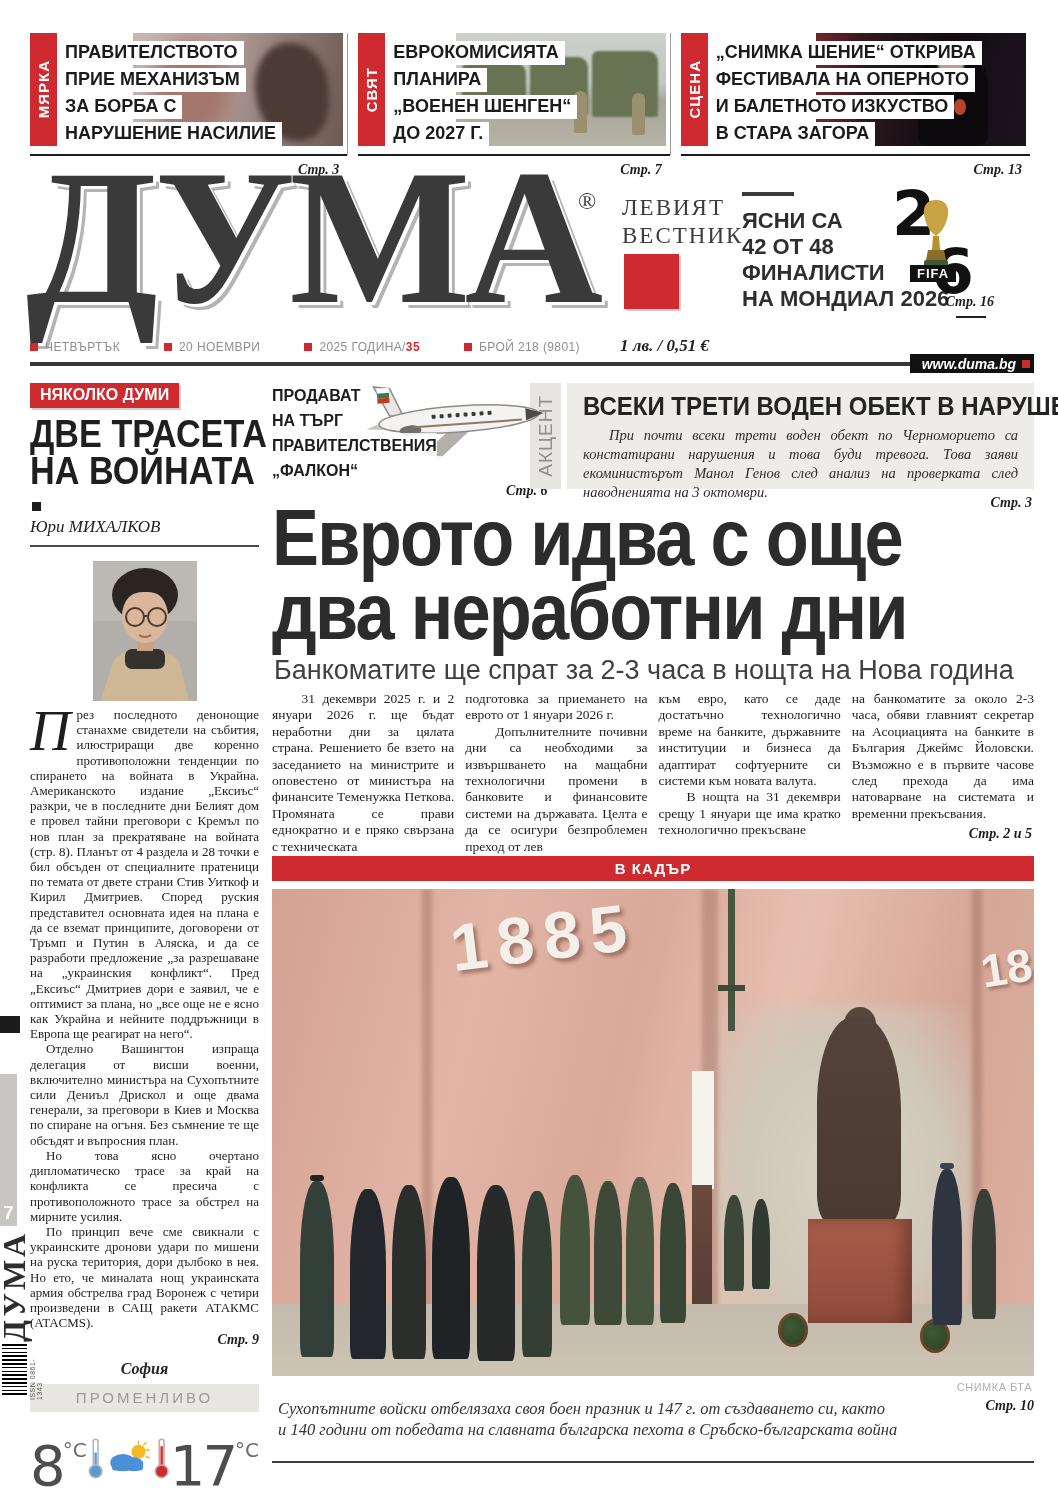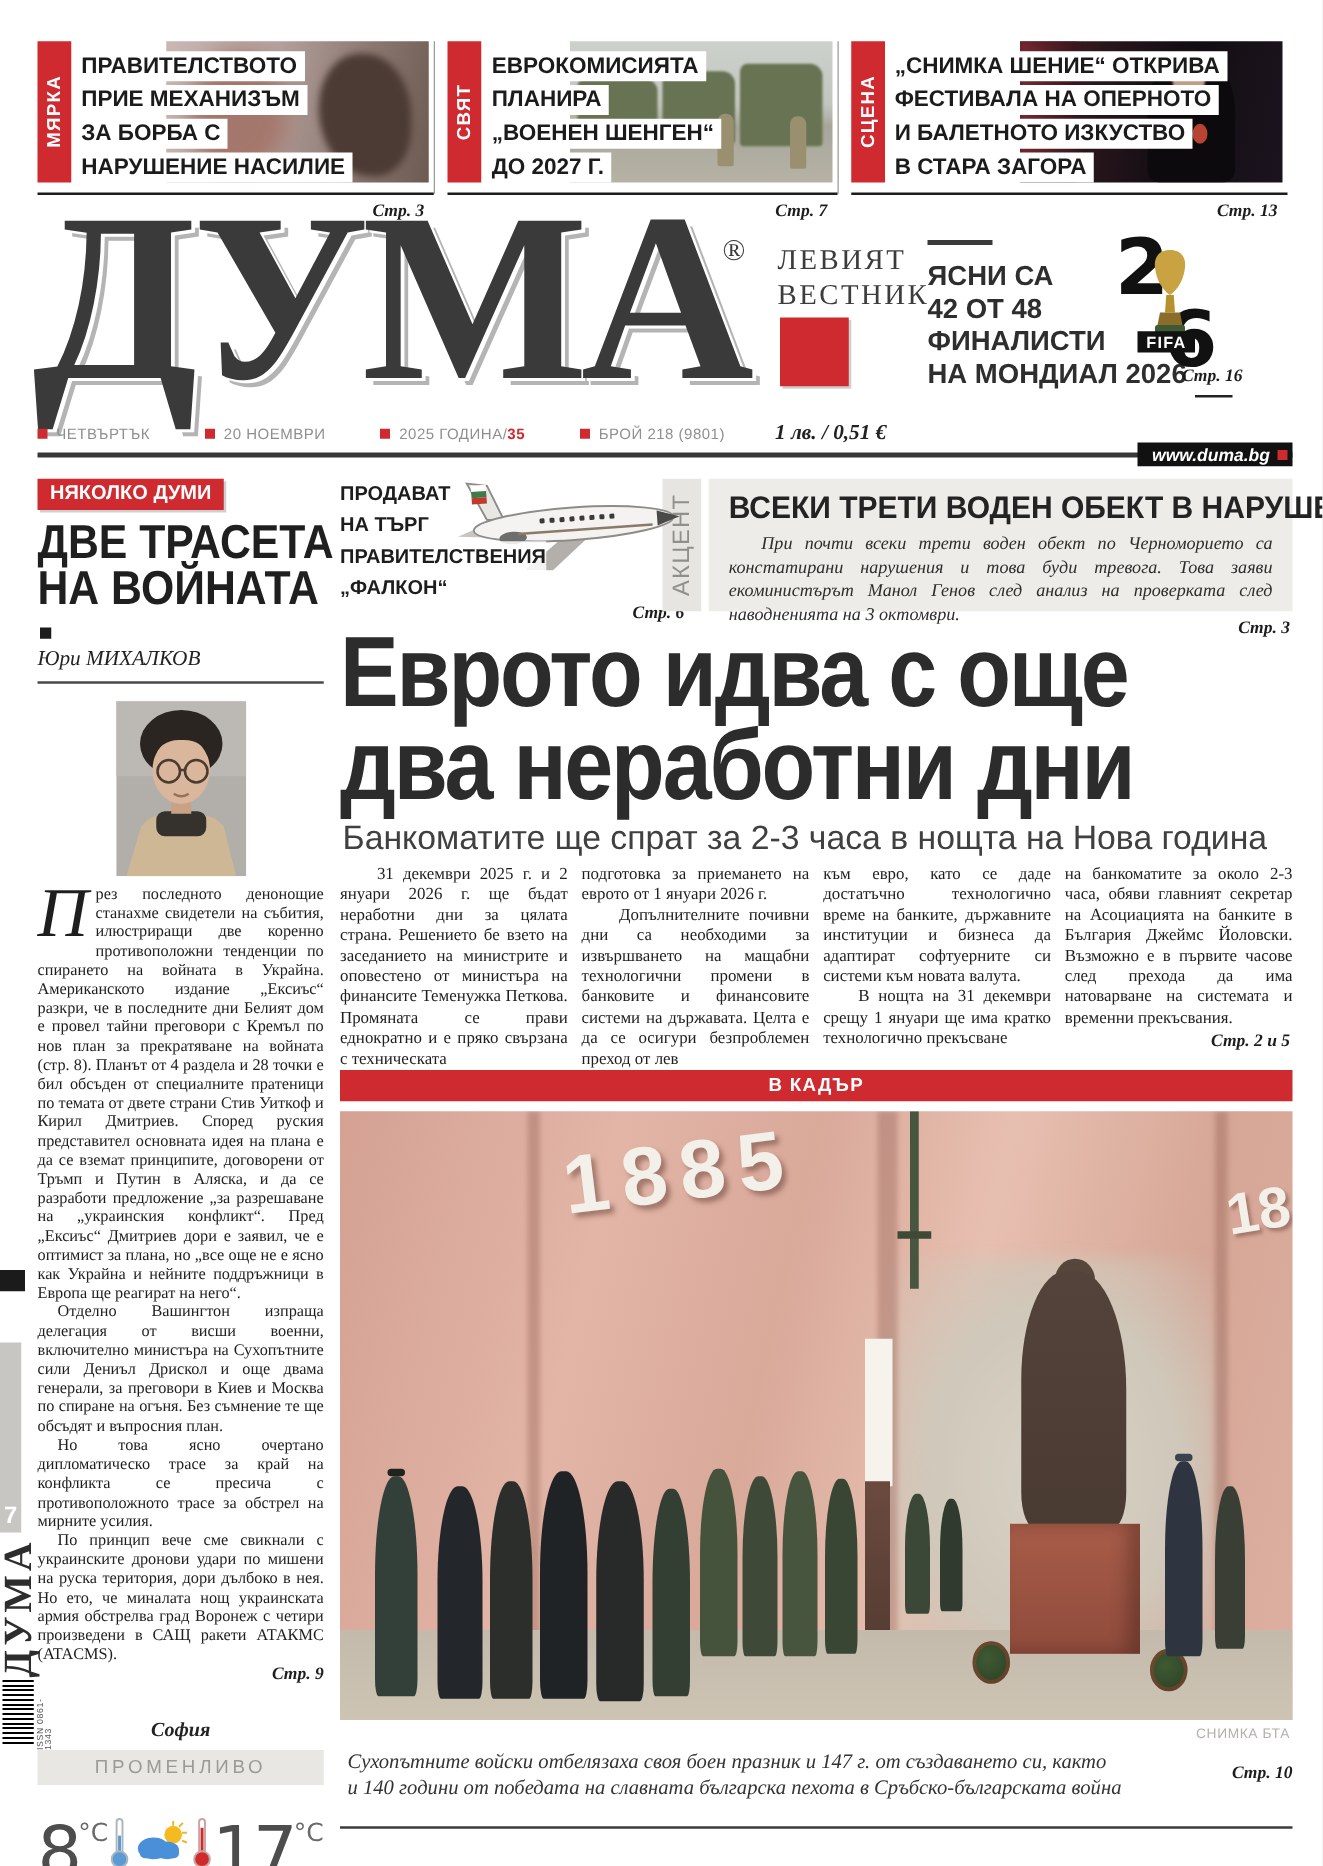--- a/index.html
+++ b/index.html
@@ -77,21 +77,21 @@
   .otitle .cx { transform:scaleX(.9); }
   .obullet { width:9px; height:9px; background:#1c1c1c; margin:12px 0 6px 2px; }
   .oauthor { font-style:italic; font-size:17px; color:#222; }
   .orule { height:2px; background:#4a4a4a; margin-top:8px; }
   .portrait { display:block; margin:14px auto 0; width:104px; height:140px; }
   .obody { margin-top:6px; font-size:13px; line-height:15.2px; text-align:justify; color:#1e1e1e; }
   .obody p { margin:0; }
   .obody p + p { text-indent:16px; }
   .dropcap { float:left; font-size:56px; line-height:44px; font-style:italic; padding:2px 6px 0 0; color:#1e1e1e; }
   .opage { text-align:right; margin-top:2px; }
-  .city { text-align:center; font-weight:bold; font-style:italic; font-size:16px; margin-top:28px; }
+  .city { text-align:center; font-weight:bold; font-style:italic; font-size:16px; margin-top:12px; }
   .cond { margin-top:6px; background:#e9e7e3; color:#9b9a96; font-family:"Liberation Sans",sans-serif; font-size:15px;
           letter-spacing:3px; text-align:center; padding:5px 0 6px; }
   .weather { margin-top:10px; display:flex; align-items:center; justify-content:space-between; height:72px; }
   .temp { font-family:"DejaVu Sans",sans-serif; font-size:56px; line-height:60px; color:#4d4d4d; letter-spacing:-3px; }
   .deg { font-size:20px; vertical-align:28px; letter-spacing:0; color:#6a6a6a; }
 
   
   .content { position:absolute; left:272px; top:383px; width:762px; }
 
   .falcon { position:absolute; left:0; top:0; width:290px; height:122px; }
@@ -133,21 +133,21 @@
   .photo .slitsh{ position:absolute; left:420px; top:296px; width:20px; height:150px; background:linear-gradient(#6b4a3e,#523a31); }
   .photo .crease{ position:absolute; top:0; bottom:0; width:10px; background:rgba(120,70,58,.28); filter:blur(2px); }
   .photo .ground{ position:absolute; left:0; bottom:0; width:100%; height:72px; background:linear-gradient(#c4baab,#cdc4b4); }
   .photo .statue{ position:absolute; left:545px; top:128px; width:84px; height:206px; border-radius:42% 46% 14% 14%; background:linear-gradient(#54433a,#493a32); }
   .photo .shead { position:absolute; left:572px; top:118px; width:32px; height:34px; border-radius:50% 50% 40% 40%; background:#57463c; }
   .photo .pedestal{ position:absolute; left:536px; top:330px; width:104px; height:104px; background:linear-gradient(#a95c49,#8f4b3b); box-shadow:inset -10px 0 14px rgba(0,0,0,.25); }
   .photo .wreath { position:absolute; width:30px; height:34px; border-radius:50%; background:radial-gradient(circle at 40% 40%, #3f5a33 0%, #2f4627 70%); box-shadow:inset 0 0 0 3px rgba(200,60,50,.35); }
   .photo .figp { position:absolute; border-radius:45% 45% 8% 8%; }
   .photo .cap { position:absolute; width:14px; height:6px; border-radius:3px; background:#20241f; }
   .photo-credit { position:absolute; right:2px; top:998px; font-family:"Liberation Sans",sans-serif; font-size:11px; color:#b3b0ac; letter-spacing:.5px; }
-  .caption-row { position:absolute; left:6px; top:1015px; width:756px; display:flex; align-items:center;gap:39px; }
+  .caption-row { position:absolute; left:6px; top:1015px; width:756px; display:flex; align-items:flex-start;gap:39px; }
   .caption { flex:1; font-style:italic; font-size:16.5px; line-height:21px; color:#333; }
   .kpage { padding-left:20px; padding-bottom:1px; }
   .brule { position:absolute; left:0; top:1078px; width:762px; height:2px; background:#3c3c3c; }
 
   
   .edge-black { position:absolute; left:0; top:1016px; width:20px; height:17px; background:#1b1b1b; }
   .edge-gray { position:absolute; left:0; top:1074px; width:17px; height:152px; background:#c8c6c2; }
   .edge-gray span { position:absolute; bottom:2px; left:0; width:100%; text-align:center; color:#fff;
                     font-family:"Liberation Sans",sans-serif; font-weight:bold; font-size:19px; }
   .edge-logo { position:absolute; left:-4px; top:1232px; height:110px; writing-mode:vertical-rl; transform:rotate(180deg);

